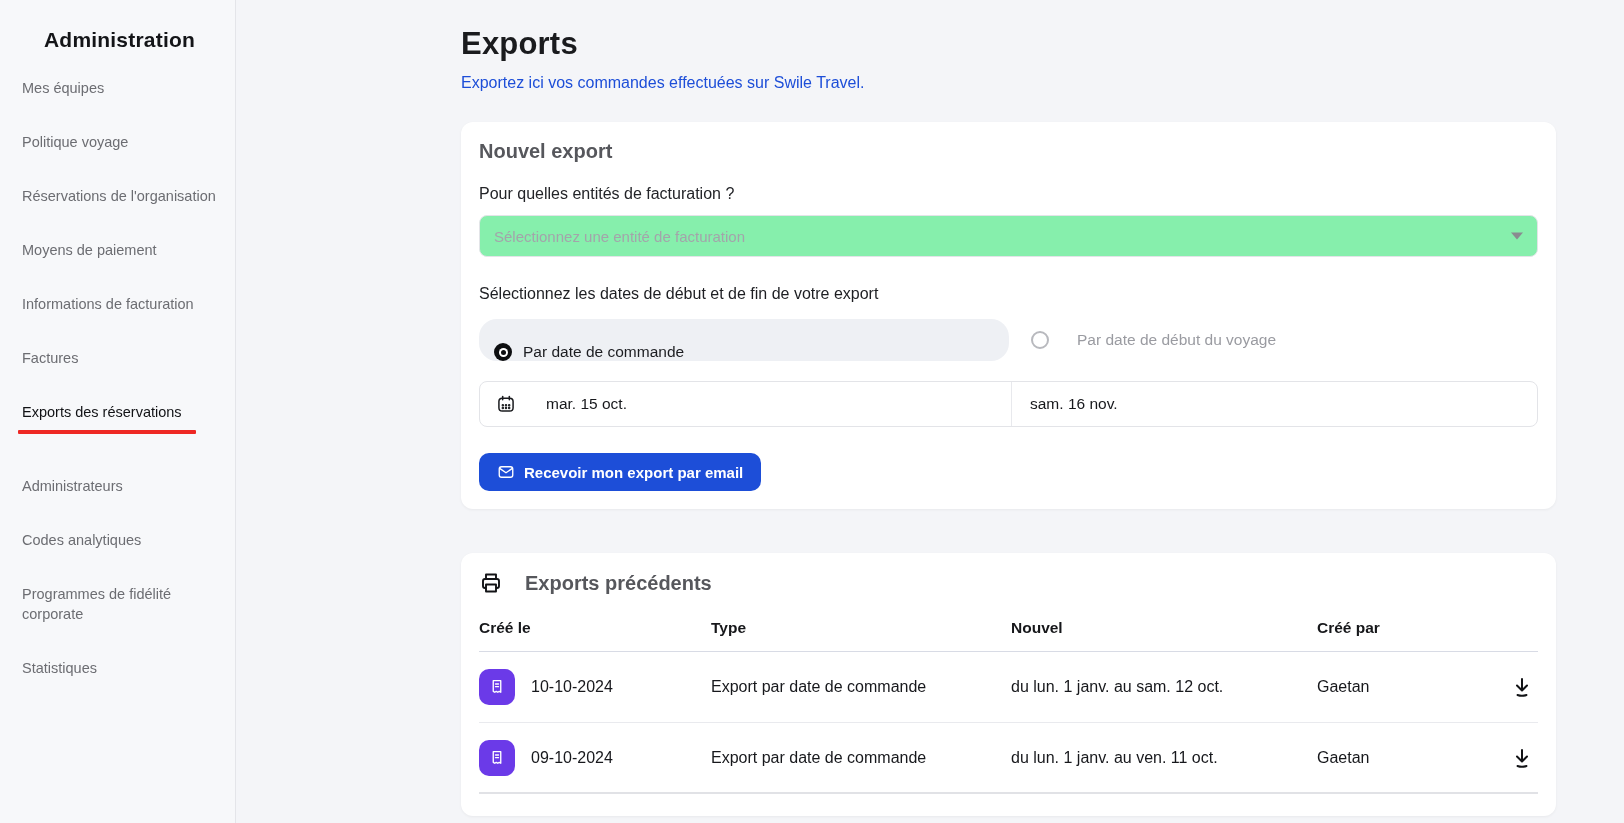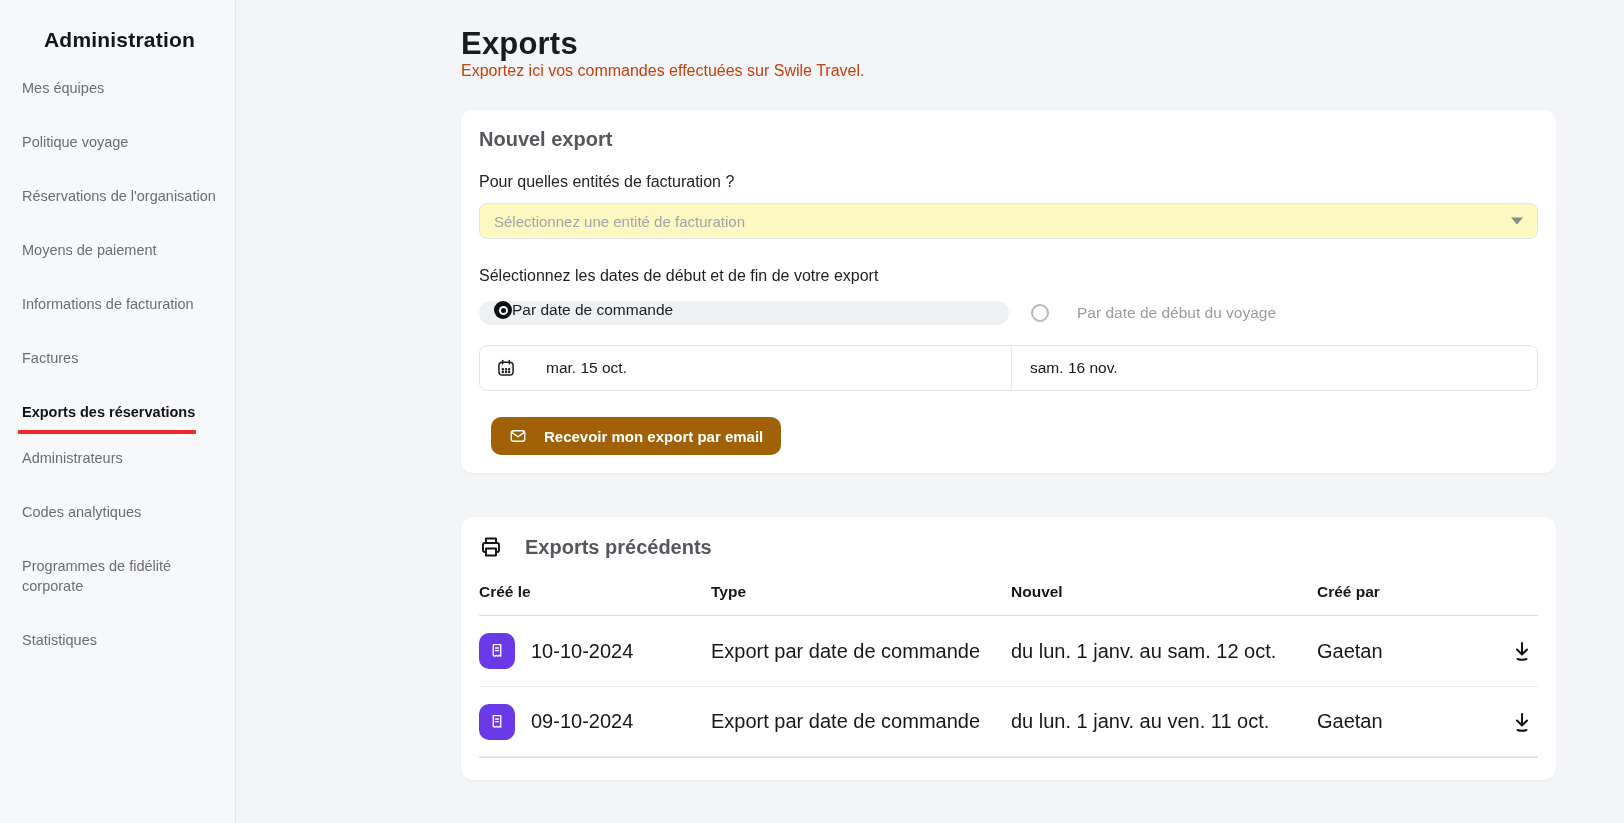--- a/index.html
+++ b/index.html
@@ -23,54 +23,54 @@
     letter-spacing:.2px; margin-bottom:26px;margin-left:28px;
   }
   .nav-item {
     display:block;
     padding:0 0 0 6px;
     margin-bottom:34px;
     font-size:14.5px; line-height:20px;
     color:#6c6d72;
     cursor:pointer;
   }
-  .nav-item.active { color:#111215; font-weight:700; margin-bottom:14px; }
+  .nav-item.active { color:#111215; font-weight:400; margin-bottom:42px; }
   .active-underline {
     display:block;
     width:178px; height:4px;
     margin:8px 0 0 -4px;
     background:#ee2824;
     border-radius:1px;
   }
 
   
   .main { margin-left:237px; height:100%; }
   .content { margin-left:224px; width:1095px; padding-top:26px; }
 
   .page-title { font-size:31px; font-weight:700; color:#1a1b1e; letter-spacing:.2px; }
-  .page-subtitle { font-size:16px; color:#c2410c; }
+  .page-subtitle { margin-top:12px; font-size:16px; color:#1d4ed8; }
 
   .card {
     background:#ffffff;
     border-radius:12px;
     box-shadow:0 1px 3px rgba(20,21,26,.05);
     padding:18px;
   }
   .card-new-export { margin-top:30px; }
   .card-title { font-size:20px; font-weight:700; color:#56575c; }
 
   .field-label { margin-top:22px; font-size:16px; color:#232428; }
 
   .select-box {
     margin-top:12px;
     position:relative;
-    height:36px;
+    height:42px;
     border:1px solid #e3e4e8;
     border-radius:8px;
-    background:#fef9c3;
+    background:#86efac;
     display:flex; align-items:center;
     padding:0 38px 0 14px;
     cursor:pointer;
   }
   .select-box input {
     border:none; outline:none; width:100%;
     font-family:"Liberation Sans", sans-serif;
     font-size:15px; color:#1b1c20; background:transparent;
   }
   .select-box input::placeholder { color:#a3a4aa; opacity:1; }
@@ -80,23 +80,23 @@
     border-left:6px solid transparent;
     border-right:6px solid transparent;
     border-top:7px solid #8a8b90;
   }
 
   .dates-label { margin-top:28px; font-size:16px; font-weight:500; color:#1d1e22; }
 
   .radio-row { margin-top:16px; display:flex; align-items:center; gap:16px; }
   .radio-pill {
     flex:0 0 530px;
-    height:24px; border-radius:18px;
+    height:42px; border-radius:18px;
     background:#eef0f4;
-    display:flex; align-items:flex-start; 
+    display:flex; align-items:flex-end; gap:11px;
     padding:0 15px;
     cursor:pointer;
   }
   .radio-plain {
     display:flex; align-items:center; gap:28px;
     padding-left:6px; cursor:pointer;
   }
   .radio-on {
     width:18px; height:18px; border-radius:50%;
     background:#0d0e10;
@@ -128,45 +128,44 @@
     display:flex; align-items:center; gap:30px;
     padding:0 16px;
     border-right:1px solid #e8e9ed;
     cursor:pointer;
   }
   .date-end { flex:1; display:flex; align-items:center; padding:0 18px; cursor:pointer; }
   .date-text { font-size:15.5px; font-weight:500; color:#17181c; }
 
   .submit-btn {
     margin-top:26px;
-    display:inline-flex; align-items:center; gap:17px;
+    display:inline-flex; align-items:center; gap:9px;
     height:38px; padding:0 18px;
     border:none; border-radius:10px;
-    background:#a16207; color:#ffffff;
+    background:#1d4ed8; color:#ffffff;
     font-family:"Liberation Sans", sans-serif;
     font-size:15px; font-weight:700;
     cursor:not-allowed;
-    margin-left:12px;
   }
 
   
   .card-previous { margin-top:44px; padding-bottom:22px; }
   .prev-head { display:flex; align-items:center; gap:22px; }
 
   .table { margin-top:24px; }
   .t-grid {
     display:grid;
     grid-template-columns:232px 300px 306px 1fr 48px;
     align-items:center;
   }
   .t-header { padding-bottom:14px; border-bottom:1.5px solid #d8dbe5; }
   .t-header .th { font-size:15.5px; font-weight:700; color:#16171a; }
   .t-row { height:71px; border-bottom:1px solid #e9eaee; }
   .t-row:last-child { border-bottom:2px solid #e1e2e6; }
-  .td { font-size:20px; color:#17181c; }
+  .td { font-size:16px; color:#17181c; }
   .created-cell { display:flex; align-items:center; gap:16px; }
   .doc-badge {
     width:36px; height:36px; border-radius:10px;
     background:#6b3ae8;
     display:flex; align-items:center; justify-content:center;
     flex:0 0 36px;
   }
   .dl-btn {
     background:none; border:none; cursor:pointer;
     width:32px; height:32px;

